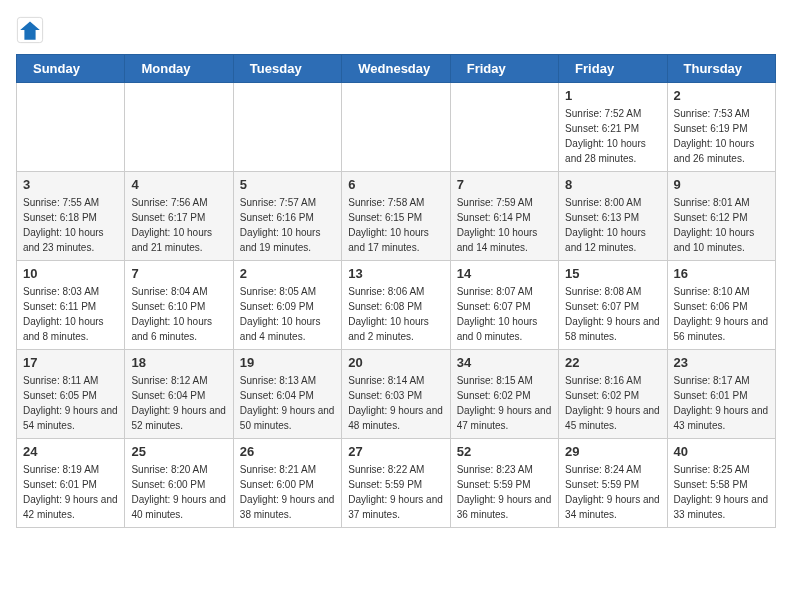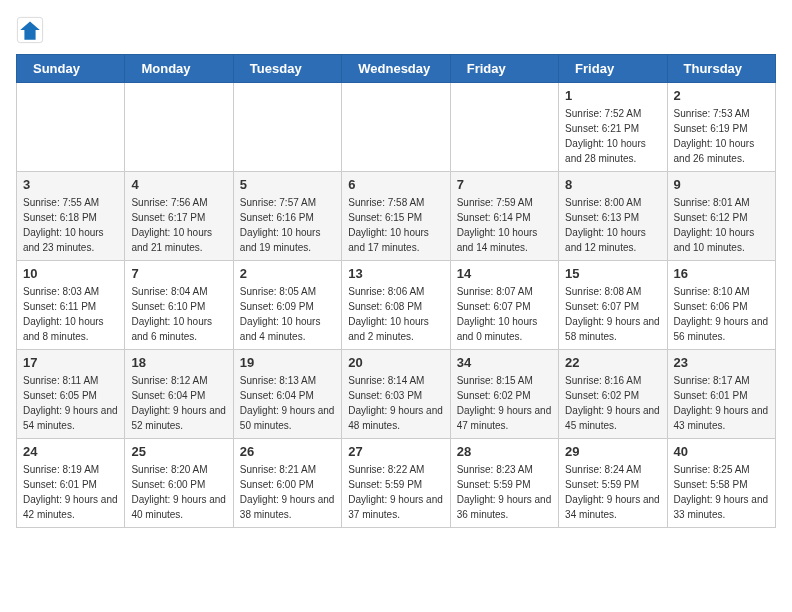--- a/index.html
+++ b/index.html
@@ -240,21 +240,21 @@
         </td>
         <td>
           <span class="day-number">26</span>
           <div class="day-info">Sunrise: 8:21 AM<br>Sunset: 6:00 PM<br>Daylight: 9 hours and 38 minutes.</div>
         </td>
         <td>
           <span class="day-number">27</span>
           <div class="day-info">Sunrise: 8:22 AM<br>Sunset: 5:59 PM<br>Daylight: 9 hours and 37 minutes.</div>
         </td>
         <td>
-          <span class="day-number">28</span>
+          <span class="day-number">52</span>
           <div class="day-info">Sunrise: 8:23 AM<br>Sunset: 5:59 PM<br>Daylight: 9 hours and 36 minutes.</div>
         </td>
         <td>
           <span class="day-number">29</span>
           <div class="day-info">Sunrise: 8:24 AM<br>Sunset: 5:59 PM<br>Daylight: 9 hours and 34 minutes.</div>
         </td>
         <td>
           <span class="day-number">40</span>
           <div class="day-info">Sunrise: 8:25 AM<br>Sunset: 5:58 PM<br>Daylight: 9 hours and 33 minutes.</div>
         </td>

